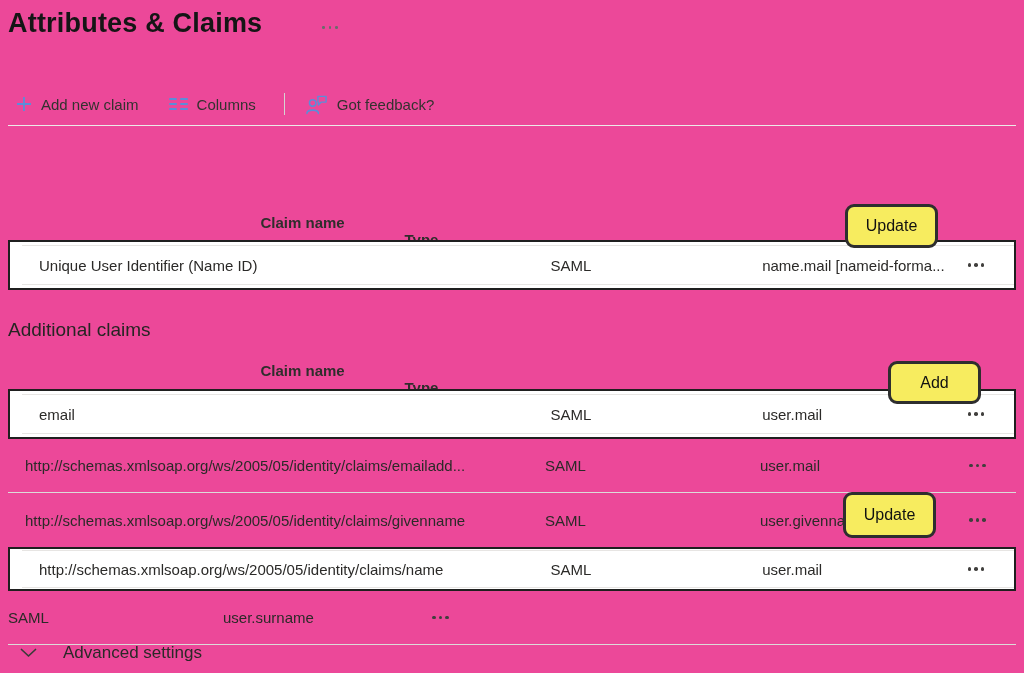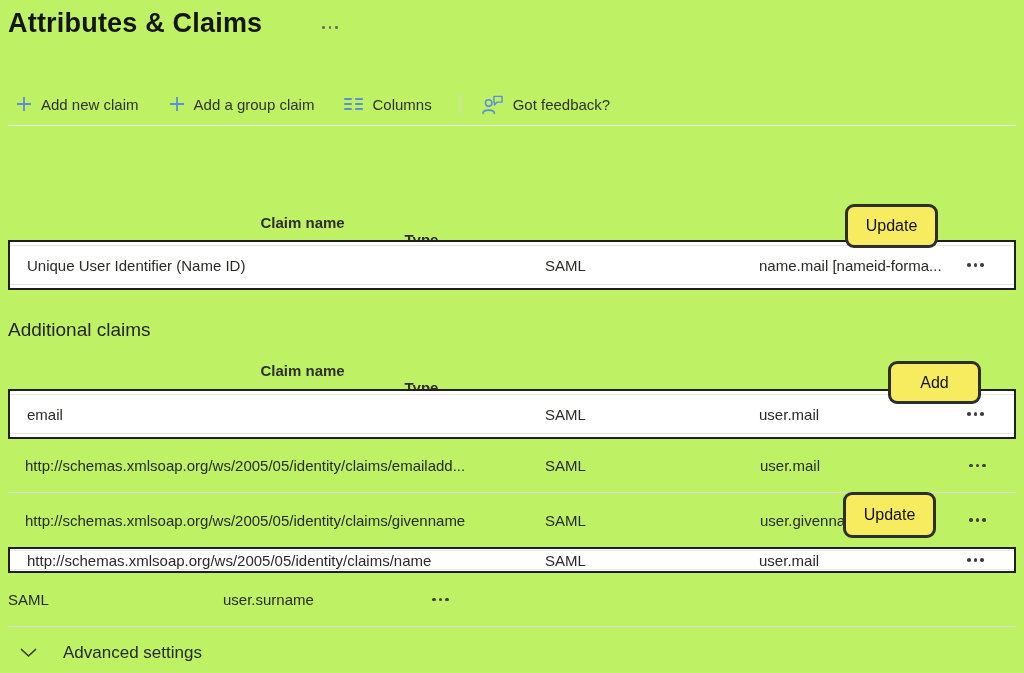--- a/index.html
+++ b/index.html
@@ -1,18 +1,18 @@
 <!DOCTYPE html>
 <html><head>
 <meta charset="utf-8">
 <style>
   * { margin:0; padding:0; box-sizing:border-box; }
   html,body { background:#fff; }
   body { font-family:"Liberation Sans", sans-serif; color:#242424; }
-  .page { position:relative; width:1024px; height:673px; background:#bef264; overflow:hidden; }
+  .page { position:relative; width:1024px; height:673px; background:#ec4899; overflow:hidden; }
 
   
   .page-title { position:absolute; left:8px; top:8px; font-size:27px; font-weight:bold; color:#151515; letter-spacing:0.2px; }
   .title-more { position:absolute; left:318px; top:22px; display:flex; gap:4px; cursor:pointer; padding:4px; }
   .title-more i { width:2.5px; height:2.5px; border-radius:50%; background:#6b6b6b; }
 
   
   .toolbar { position:absolute; left:12px; top:90px; height:28px; display:flex; align-items:center; }
   .tb-btn { display:flex; align-items:center; gap:9px; font-size:15px; color:#33322f; cursor:pointer; padding:2px 4px; margin-right:22px; background:none; border:none; font-family:inherit; }
   .tb-sep { width:1px; height:22px; background:#d6d4d2; margin:0 16px 0 2px; }
@@ -39,23 +39,23 @@
   .thead-required { top:214px; }
   .thead-additional { top:362px; }
   .cell { font-size:15px; color:#2b2a28; white-space:nowrap; overflow:hidden; }
 
   .rows-required { top:240px; }
   .rows-additional { top:389px; }
 
   .hl-box { border:2px solid #1f1f1f; background:#fff; padding:3px 0; }
   .hl-box .trow { height:40px; border-top:1px solid #e7e5e3; border-bottom:1px solid #e7e5e3; }
   .hl-box-tight { padding:1px 0; }
-  .hl-box-tight .trow { height:20px; }
+  .hl-box-tight .trow { height:38px; }
   .plain-row { height:54px; border-bottom:1px solid #dddbd9; cursor:pointer; }
-  .hl-box .trow { cursor:pointer; }
+  .hl-box .trow { cursor:pointer;margin-left:12px; }
 
   .dots { display:flex; gap:3px; padding:6px 4px; cursor:pointer; }
   .dots i { width:3.5px; height:3.5px; border-radius:50%; background:#403f3d; }
 
   
   .sticky { position:absolute; width:93px; height:44px; background:#f7ec5f; border:3px solid #2e2e2e; border-radius:9px; display:flex; align-items:center; justify-content:center; font-size:16px; color:#111; z-index:10; }
   .sticky-1 { left:845px; top:204px; }
   .sticky-2 { left:888px; top:361px; height:43px; }
   .sticky-3 { left:843px; top:492px; height:46px; }
 
@@ -76,28 +76,20 @@
     </div>
 
   <div class="toolbar">
     <button class="tb-btn">
       <span class="plus-icon">
         <svg width="16" height="16" viewBox="0 0 16 16">
             <path d="M8 1v14M1 8h14" stroke="#5b8dd9" stroke-width="1.8" fill="none"></path>
           </svg>
       </span>
       <span>Add new claim</span>
-    </button>
-    <button class="tb-btn">
-      <span class="plus-icon">
-        <svg width="16" height="16" viewBox="0 0 16 16">
-            <path d="M8 1v14M1 8h14" stroke="#5b8dd9" stroke-width="1.8" fill="none"></path>
-          </svg>
-      </span>
-      <span>Add a group claim</span>
     </button>
     <button class="tb-btn">
       <span class="columns-icon">
         <span class="colbars">
             <i></i>
             <i></i>
             <i></i>
           </span>
         <span class="colbars">
             <i></i>

